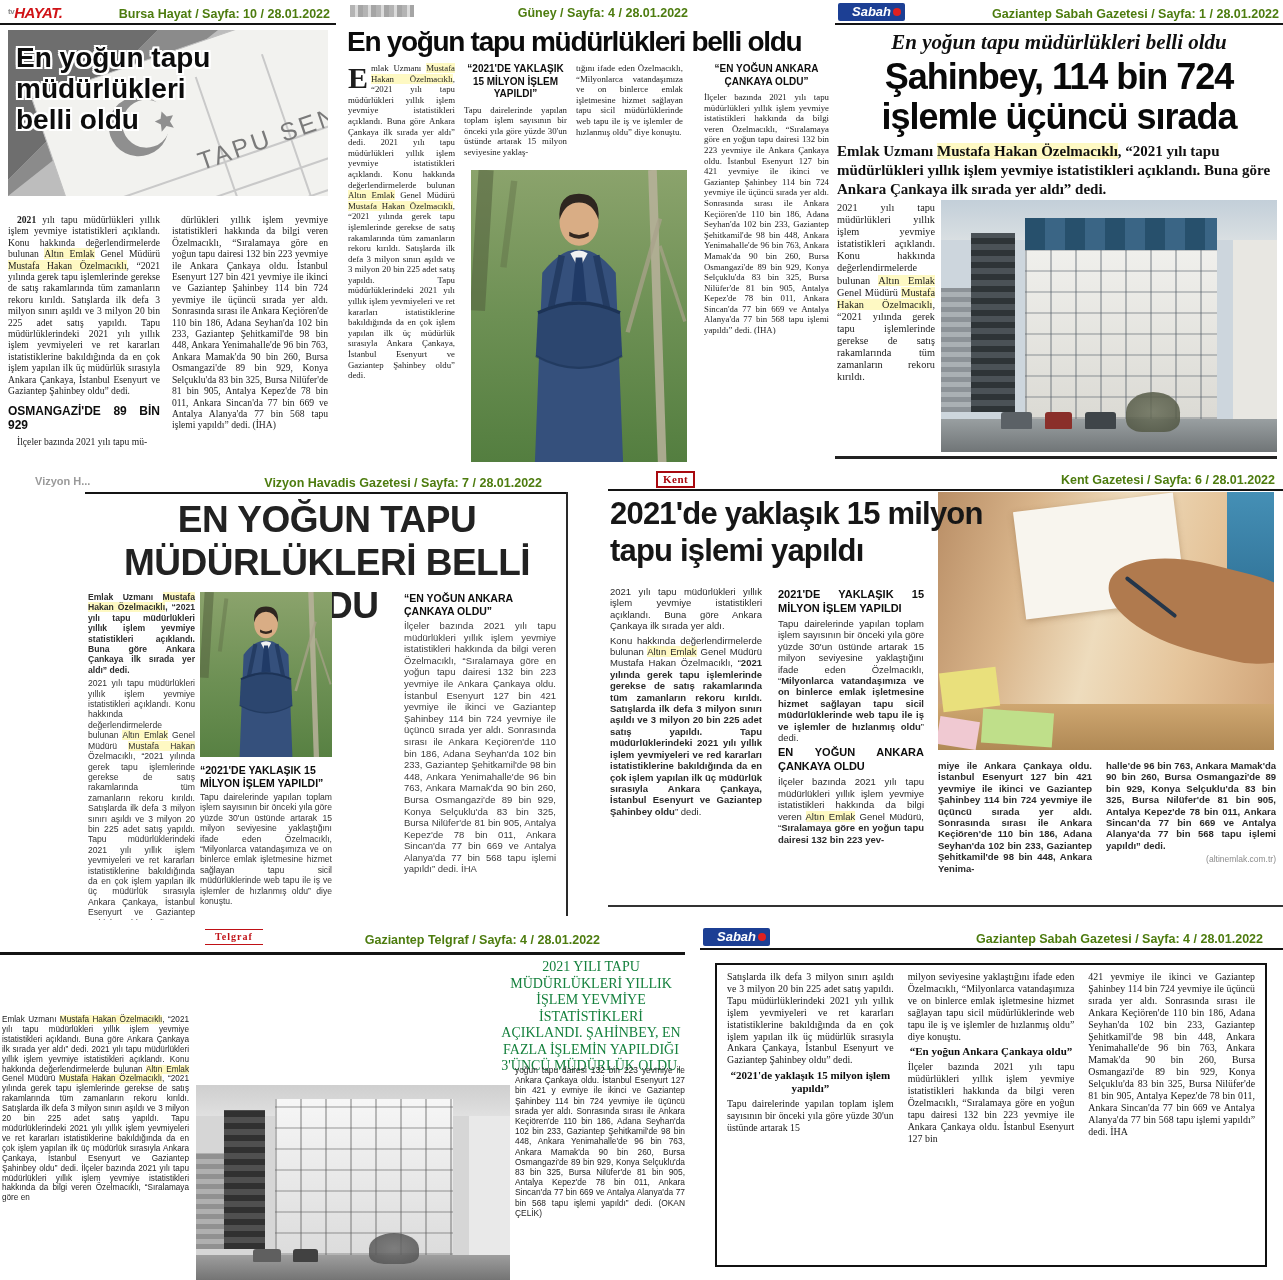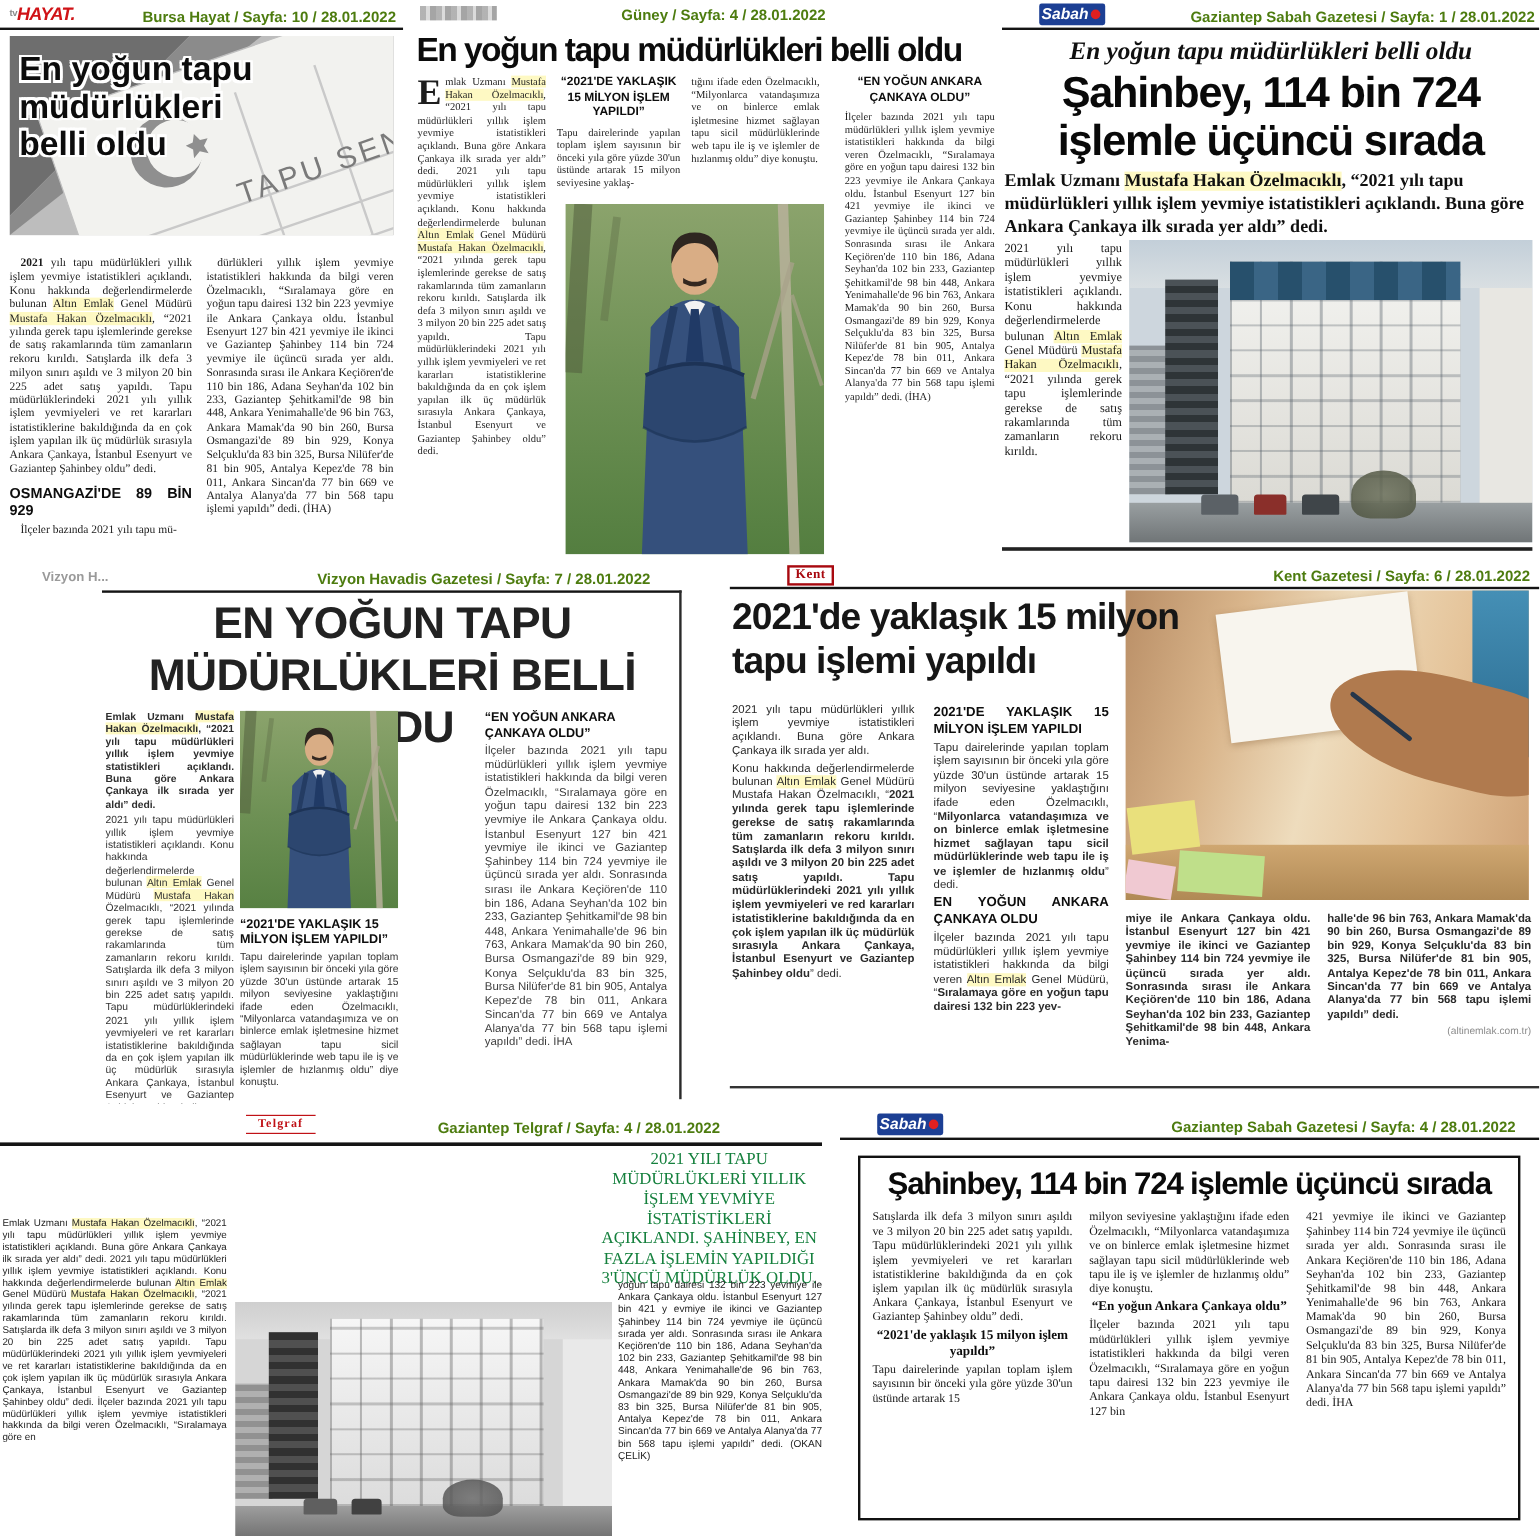--- a/index.html
+++ b/index.html
@@ -44,21 +44,21 @@
   .gc2{left:119px;width:103px;}
   .gc3{left:231px;width:107px;}
   .gc4{left:359px;width:125px;}
   #clip-guney .subhead{font-size:10px;line-height:12.5px;text-align:center;margin-bottom:4px;}
   #clip-guney .photo{left:126px;top:170px;width:216px;height:292px;}
   .dropcap{float:left;font:bold 30px/25px "Liberation Serif",serif;padding:2px 3px 0 0;}
 
   
   #clip-sabah1{left:835px;top:0;width:448px;height:465px;}
   .sabah-logo{position:absolute;left:3px;top:3px;background:#1c3f94;color:#fff;
-     font:italic bold 13px/15px "Liberation Sans",sans-serif;padding:1px 4px 2px 2px;border-radius:2px;margin-left:28px;}
+     font:italic bold 13px/15px "Liberation Sans",sans-serif;padding:1px 4px 2px 14px;border-radius:2px;}
   .sabah-logo::after{content:"";display:inline-block;width:8px;height:8px;border-radius:50%;
      background:#e02020;margin-left:2px;}
   #clip-sabah1 .src{right:4px;top:7px;}
   #clip-sabah1 .rule{left:0;top:23px;width:448px;height:2px;}
   #clip-sabah1 .kicker{position:absolute;left:0;top:30px;width:448px;text-align:center;
      font:bold italic 21px/24px "Liberation Serif",serif;color:#101010;}
   #clip-sabah1 .headline{position:absolute;left:0;top:57px;width:448px;text-align:center;
      font:900 36px/40px "Liberation Sans",sans-serif;letter-spacing:-1px;color:#090909;}
   #clip-sabah1 .lede{position:absolute;left:2px;top:142px;width:444px;
      font:bold 15px/19px "Liberation Serif",serif;color:#101010;}
@@ -381,21 +381,20 @@
     <div class="tc3">
       <p>yoğun tapu dairesi 132 bin 223 yevmiye ile Ankara Çankaya oldu. İstanbul Esenyurt 127 bin 421 y evmiye ile ikinci ve Gaziantep Şahinbey 114 bin 724 yevmiye ile üçüncü sırada yer aldı. Sonrasında sırası ile Ankara Keçiören'de 110 bin 186, Adana Seyhan'da 102 bin 233, Gaziantep Şehitkamil'de 98 bin 448, Ankara Yenimahalle'de 96 bin 763, Ankara Mamak'da 90 bin 260, Bursa Osmangazi'de 89 bin 929, Konya Selçuklu'da 83 bin 325, Bursa Nilüfer'de 81 bin 905, Antalya Kepez'de 78 bin 011, Ankara Sincan'da 77 bin 669 ve Antalya Alanya'da 77 bin 568 tapu işlemi yapıldı” dedi. (OKAN ÇELİK)</p>
     </div>
   </section>
 
   <section class="clip" id="clip-sabah4">
     <div class="sabah-logo">Sabah</div>
     <div class="src">Gaziantep Sabah Gazetesi / Sayfa: 4 / 28.01.2022</div>
     <div class="rule"></div>
     <div class="box">
-      <div class="headline">Şahinbey, 114 bin 724 işlemle üçüncü sırada</div>
       <div class="cols">
         <div class="scol">
           <p>Satışlarda ilk defa 3 milyon sınırı aşıldı ve 3 milyon 20 bin 225 adet satış yapıldı. Tapu müdürlüklerindeki 2021 yılı yıllık işlem yevmiyeleri ve ret kararları istatistiklerine bakıldığında da en çok işlem yapılan ilk üç müdürlük sırasıyla Ankara Çankaya, İstanbul Esenyurt ve Gaziantep Şahinbey oldu” dedi.</p>
           <div class="subhead">“2021'de yaklaşık 15 milyon işlem yapıldı”</div>
           <p>Tapu dairelerinde yapılan toplam işlem sayısının bir önceki yıla göre yüzde 30'un üstünde artarak 15</p>
         </div>
         <div class="scol">
           <p>milyon seviyesine yaklaştığını ifade eden Özelmacıklı, “Milyonlarca vatandaşımıza ve on binlerce emlak işletmesine hizmet sağlayan tapu sicil müdürlüklerinde web tapu ile iş ve işlemler de hızlanmış oldu” diye konuştu.</p>
           <div class="subhead">“En yoğun Ankara Çankaya oldu”</div>
           <p>İlçeler bazında 2021 yılı tapu müdürlükleri yıllık işlem yevmiye istatistikleri hakkında da bilgi veren Özelmacıklı, “Sıralamaya göre en yoğun tapu dairesi 132 bin 223 yevmiye ile Ankara Çankaya oldu. İstanbul Esenyurt 127 bin</p>

